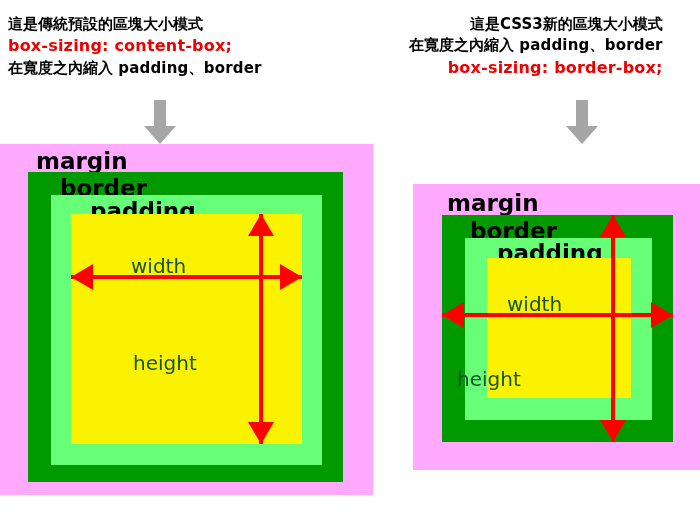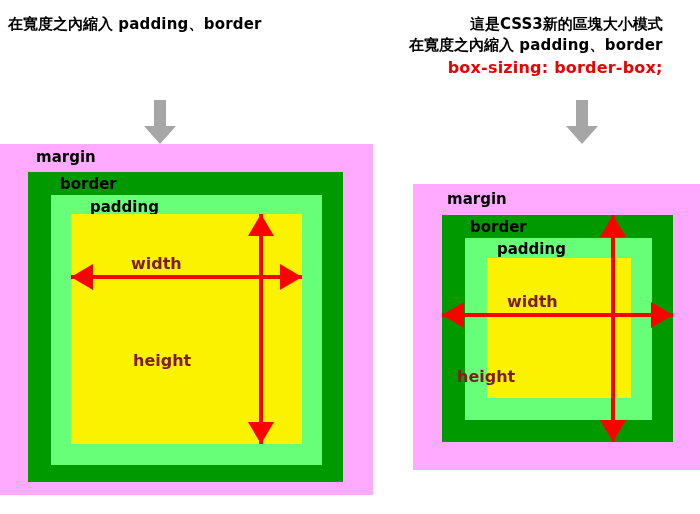--- a/index.html
+++ b/index.html
@@ -68,21 +68,21 @@
     position: absolute;
     box-sizing: border-box;
   }
   .layer-margin  { background: #ffaaff; }
   .layer-border  { background: #009900; }
   .layer-padding { background: #66ff77; }
   .layer-content { background: #fbf200; }
 
   .layer-label {
     position: absolute;
-    font-size: 15px;
+    font-size: 23px;
     font-weight: bold;
     color: #000000;
     white-space: nowrap;
     line-height: 1;
   }
 
   
   .meas { position: absolute; }
 
   .meas-h .bar {
@@ -118,31 +118,33 @@
     width: 0; height: 0;
     border-left: 13px solid transparent;
     border-right: 13px solid transparent;
     margin-left: -13px;
   }
   .meas-v .tip.top    { top: 0;    border-bottom: 22px solid #ff0000; }
   .meas-v .tip.bottom { bottom: 0; border-top: 22px solid #ff0000; }
 
   .meas-label {
     position: absolute;
-    font-size: 16px;
-    font-weight: bold;
-    color: #7f1d1d;
+    font-size: 20px;
+    font-weight: normal;
+    color: #14532d;
     white-space: nowrap;
     line-height: 1;
   }
 </style>
 </head>
 <body>
 
 <div class="caption" id="caption-left">
+  <div class="line">這是傳統預設的區塊大小模式</div>
+  <div class="line code">box-sizing: content-box;</div>
   <div class="line mix"><span>在寬度之內縮入 </span><span class="mono">padding、border</span></div>
 </div>
 
 <div class="gray-arrow" id="arrow-left">
   <div class="shaft"></div>
   <div class="head"></div>
 </div>
 
 <div class="boxdiagram" id="diagram-left" style="left:0px; top:144px; width:373px; height:351px;">
 

